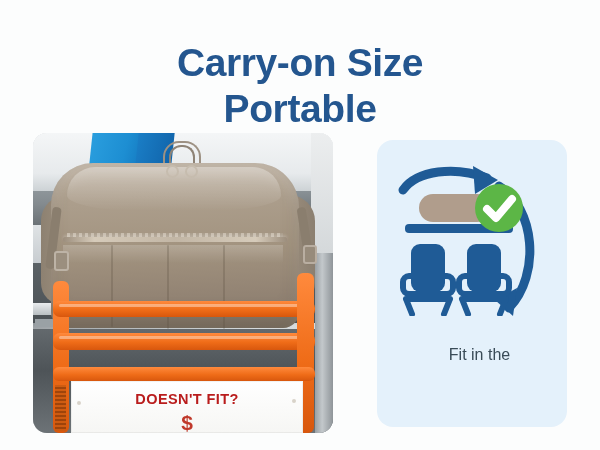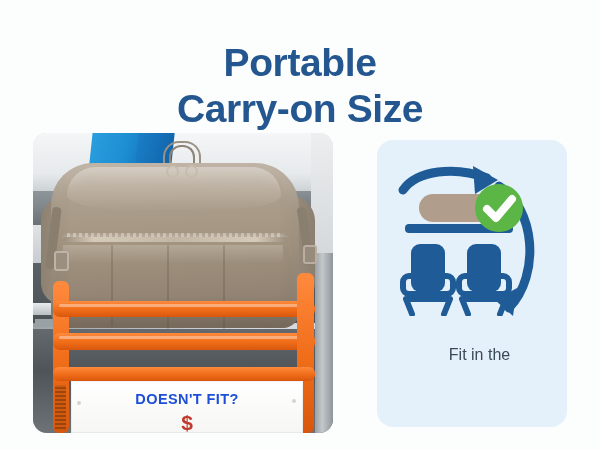--- a/index.html
+++ b/index.html
@@ -215,21 +215,21 @@
   .sign-board {
     left: 38px; top: 248px; width: 232px; height: 52px;
     background: linear-gradient(180deg,#ffffff,#f6f6f4);
     box-shadow: inset 0 0 0 1px rgba(0,0,0,.05);
   }
   .sign-screw-l { left: 44px; top: 268px; width: 4px; height: 4px; border-radius:50%; background:#d8d3c9; }
   .sign-screw-r { left: 259px; top: 266px; width: 4px; height: 4px; border-radius:50%; background:#d8d3c9; }
   #sign-headline {
     left: 38px; top: 258px; width: 232px;
     text-align: center;
-    color: #1d4ed8;
+    color: #b91c1c;
     font-weight: bold;
     font-size: 14.5px;
     letter-spacing: .4px;
   }
   #sign-price {
     left: 38px; top: 278px; width: 232px;
     text-align: center;
     color: #c0392b;
     font-weight: bold;
     font-size: 21px;
@@ -276,22 +276,22 @@
     color: #394b57;
     font-size: 16px;
     line-height: 22px;
   }
   .cap-line { display: block; }
 </style>
 </head>
 <body>
 
 <h1 id="page-title">
+  <span class="title-line">Carry-on Size</span>
   <span class="title-line">Portable</span>
-  <span class="title-line">Carry-on Size</span>
 </h1>
 
 <div id="photo-card">
 
   <div class="ph-layer bg-sky"></div>
   <div class="ph-layer bg-win-top"></div>
   <div class="ph-layer bg-dark-band"></div>
   <div class="ph-layer bg-counter"></div>
   <div class="ph-layer bg-floor"></div>
   <div class="ph-layer bg-rail"></div>

